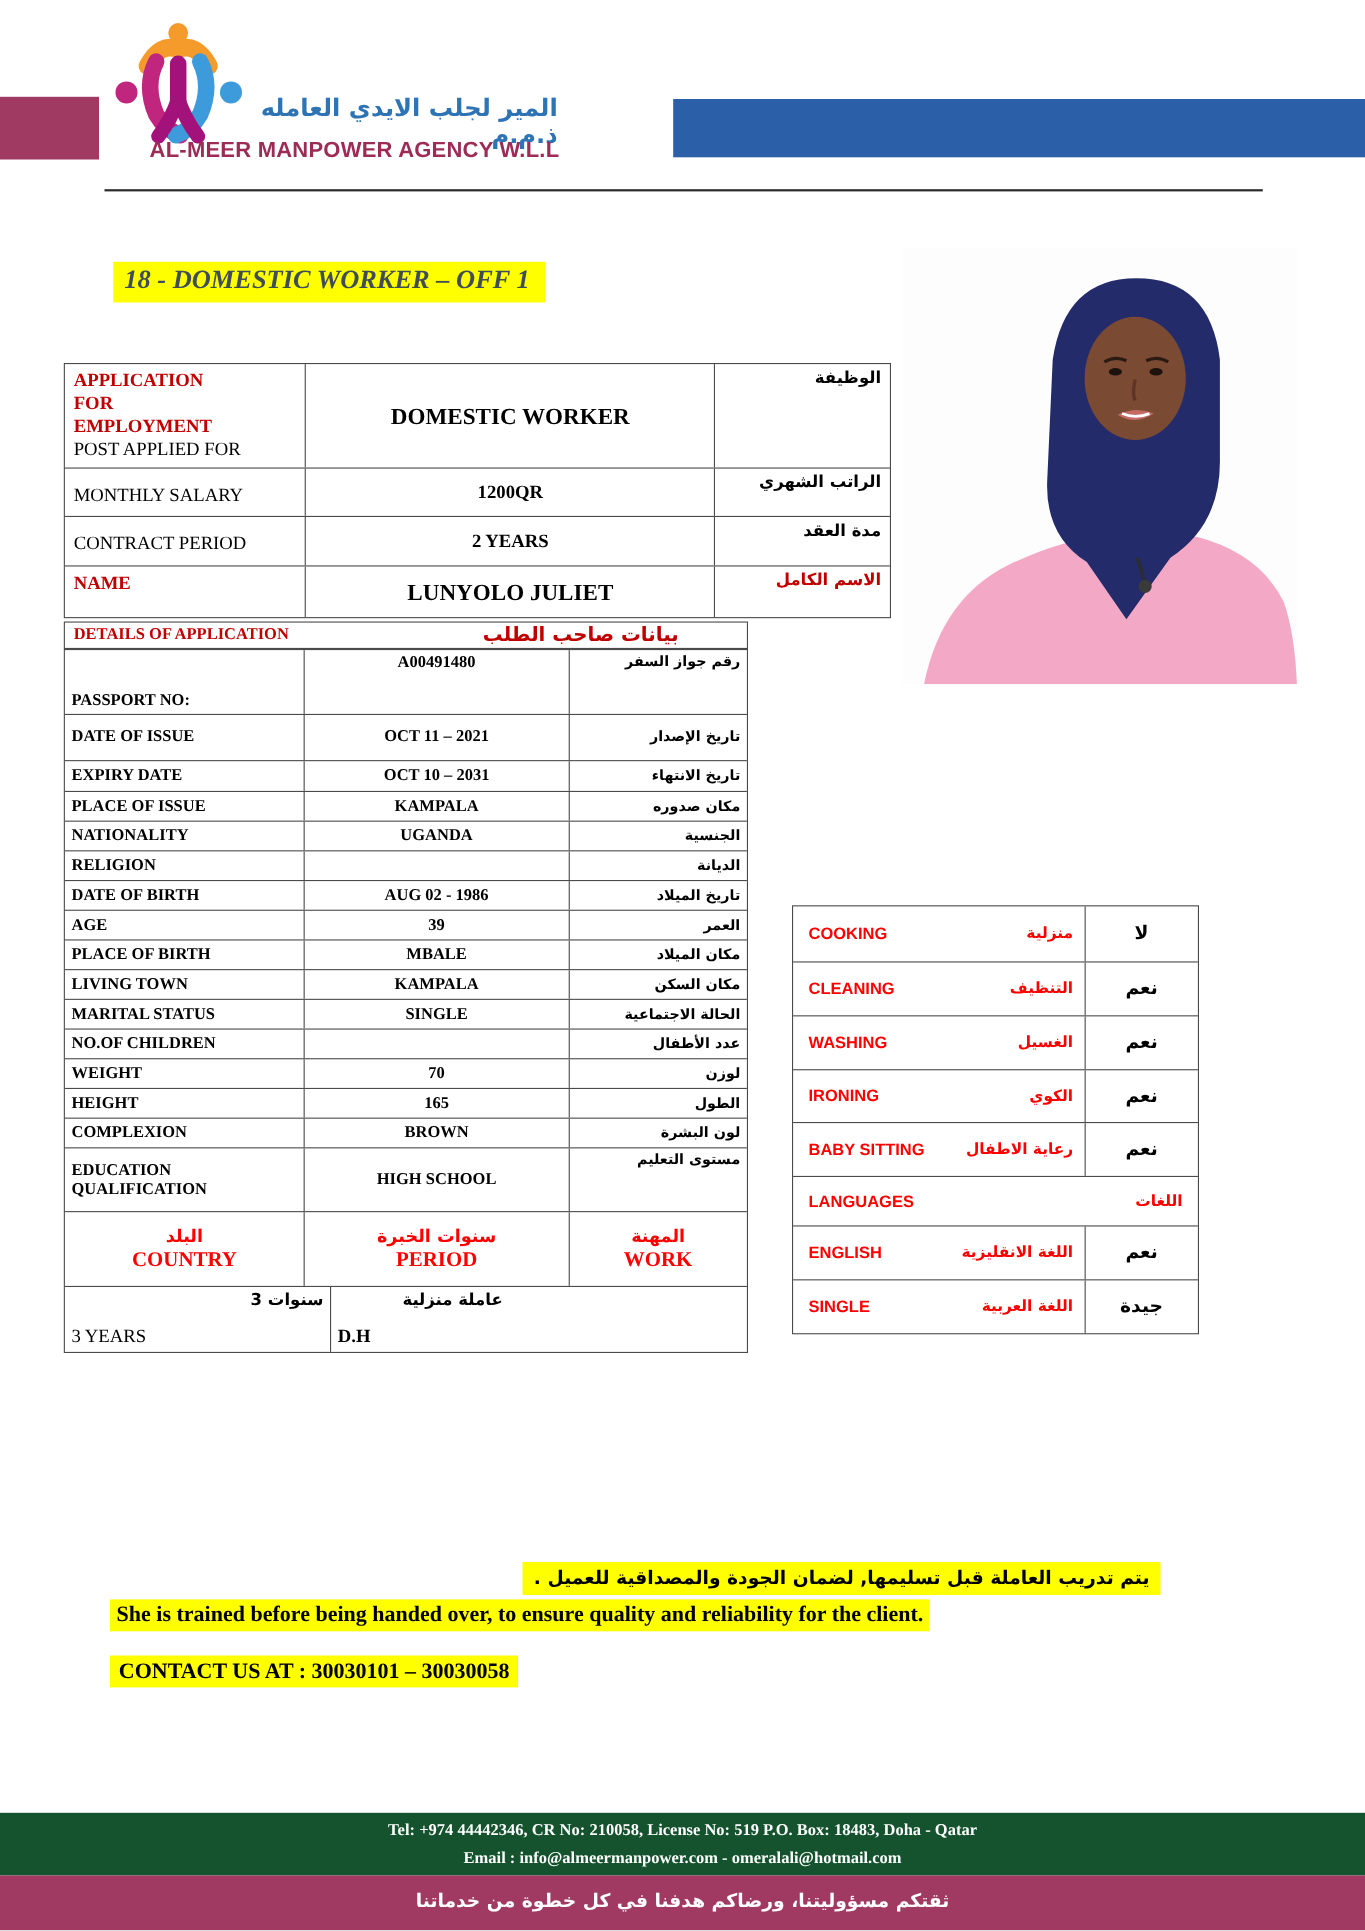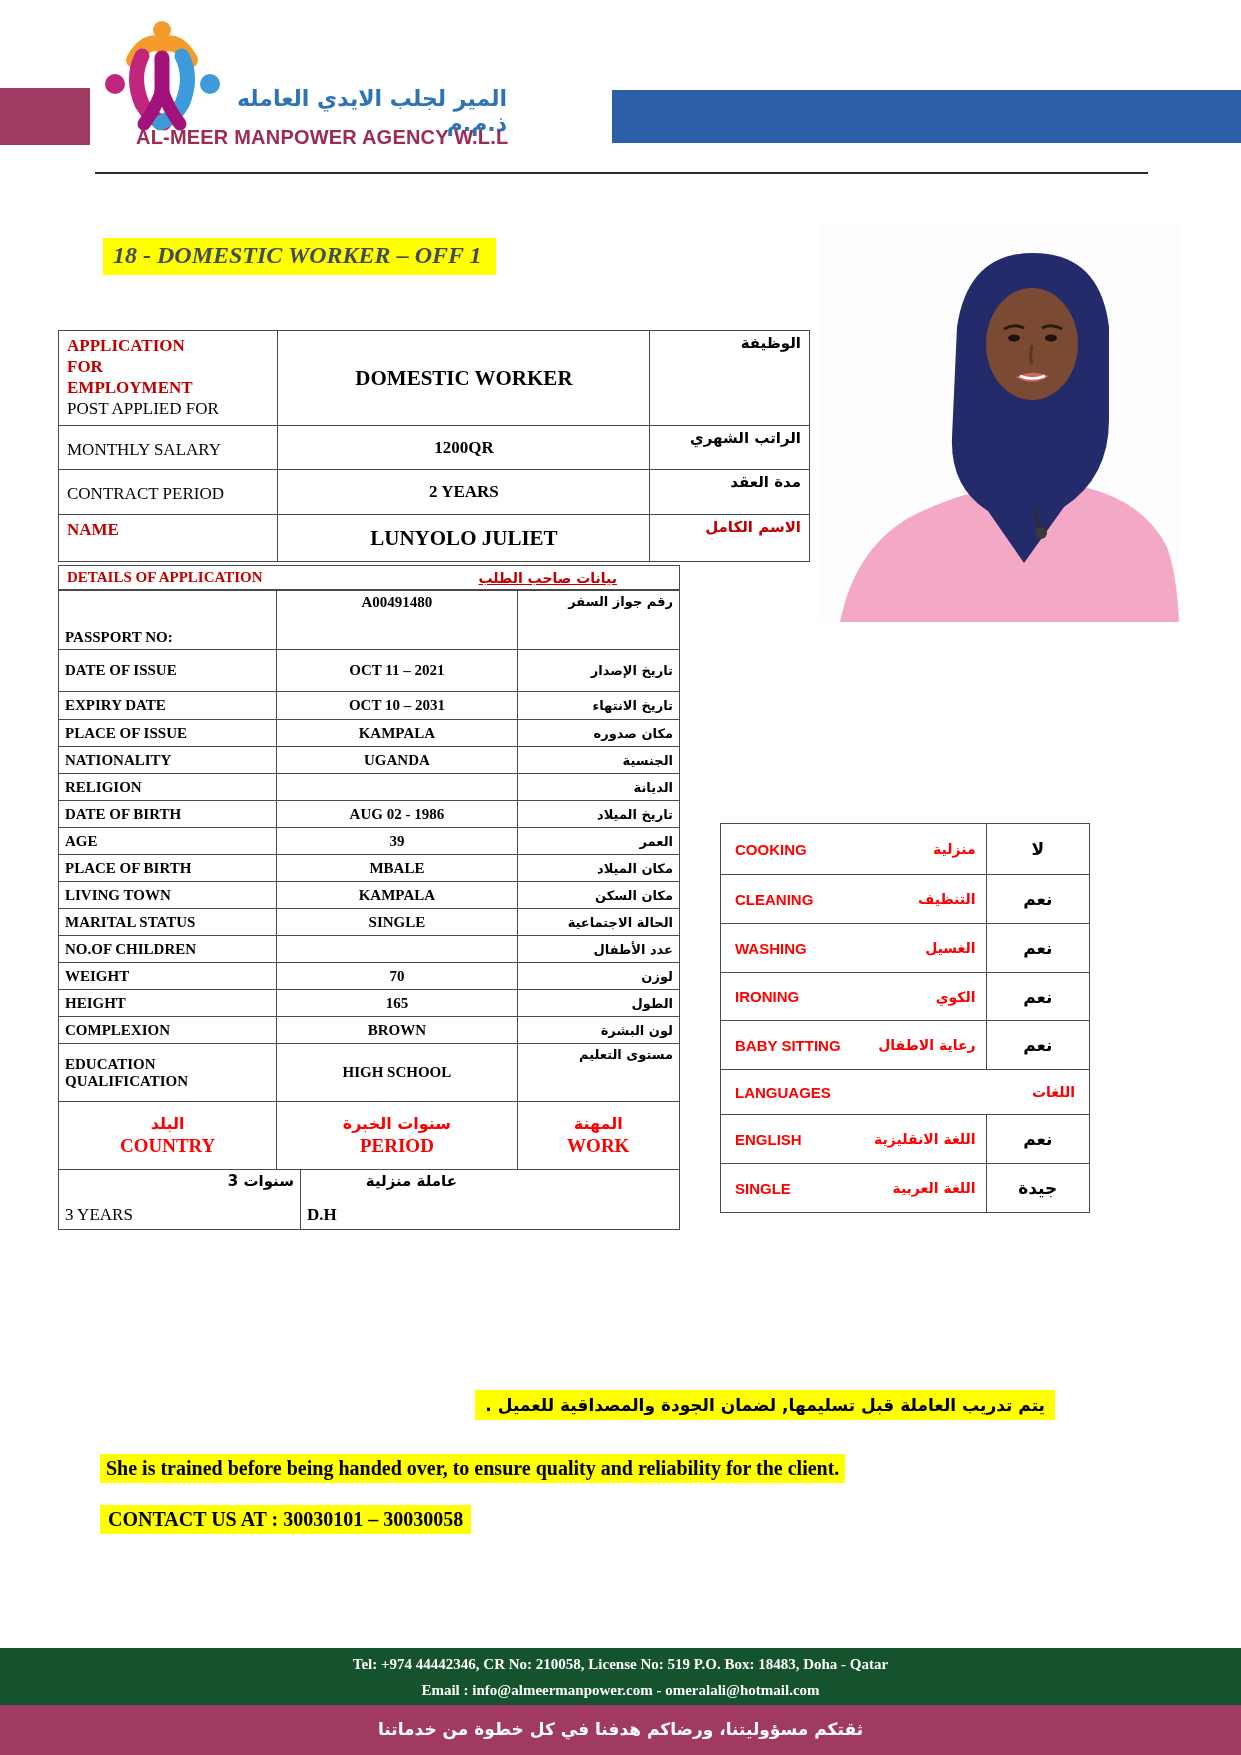--- a/index.html
+++ b/index.html
@@ -37,21 +37,21 @@
   .tt-c1{width:219px;}  .tt-c2{width:373px;}  .tt-c3{width:160px;}
   .tt-label{font-size:17px;padding:4px 4px 0 8px;line-height:1.24;}
   .tt-value{display:flex;align-items:center;justify-content:center;font-size:21px;font-weight:bold;}
   .tt-value.md{font-size:17px;}
   .tt-ar{font-size:15px;font-weight:bold;text-align:right;padding:3px 8px 0 0;}
   .w118{width:118px;}
 
   
   .details-bar{left:58px;top:565px;width:622px;height:25px;display:flex;align-items:center;justify-content:space-between;}
   .details-bar .en{font-size:15px;font-weight:bold;color:#C00000;padding-left:8px;}
-  .details-bar .arx{font-size:14px;font-weight:bold;color:#C00000;padding-right:62px;text-decoration:underline;}
+  .details-bar .arx{font-size:18px;font-weight:bold;color:#C00000;padding-right:62px;}
 
   
   .details-table{left:58px;top:590px;width:622px;}
   .dt-c1{width:218px;} .dt-c2{width:241px;} .dt-c3{width:163px;}
   .dlabel{font-size:15px;font-weight:bold;display:flex;align-items:center;padding-left:6px;line-height:1.1;}
   .dvalue{font-size:15px;font-weight:bold;display:flex;align-items:center;justify-content:center;text-align:center;}
   .darabic{font-size:13px;font-weight:bold;display:flex;align-items:center;justify-content:flex-end;padding-right:6px;}
   .row-tall .darabic,.row-tall .dvalue{align-items:flex-start;padding-top:3px;}
   .row-tall .dlabel{align-items:flex-end;padding-bottom:4px;}
 
@@ -67,21 +67,21 @@
   .skills-table{left:720px;top:823px;width:370px;}
   .sk-c1{width:266px;display:flex;align-items:center;justify-content:space-between;}
   .sk-c2{width:104px;display:flex;align-items:center;justify-content:center;}
   .sk-en{font-size:15px;font-weight:bold;color:#FF0000;padding-left:14px;font-family:"Liberation Sans",sans-serif;}
   .sk-ar{font-size:14px;font-weight:bold;color:#FF0000;padding-right:10px;}
   .sk-val{font-size:17px;font-weight:bold;}
   .sk-merged{width:100%;display:flex;align-items:center;justify-content:space-between;}
   .sk-merged .sk-ar{padding-right:14px;}
 
   
-  .ar-note{top:1390px;right:226px;background:#FFFF00;padding:5px 10px;font-size:17px;font-weight:bold;}
+  .ar-note{top:1420px;right:226px;background:#FFFF00;padding:5px 10px;font-size:17px;font-weight:bold;}
   .en-note{left:100px;top:1454px;background:#FFFF00;padding:3px 6px;font-size:20px;font-weight:bold;}
   .contact-note{left:100px;top:1505px;background:#FFFF00;padding:3px 8px;font-size:20px;font-weight:bold;}
 
   
   .footer-blue{left:0;top:1648px;width:1241px;height:57px;background:#14532d;color:#fff;text-align:center;
                font-size:15px;font-weight:bold;line-height:26px;padding-top:3px;box-sizing:border-box;}
   .footer-maroon{left:0;top:1705px;width:1241px;height:50px;background:#A03A63;color:#fff;text-align:center;
                  font-size:17px;font-weight:bold;line-height:48px;}
 
   

